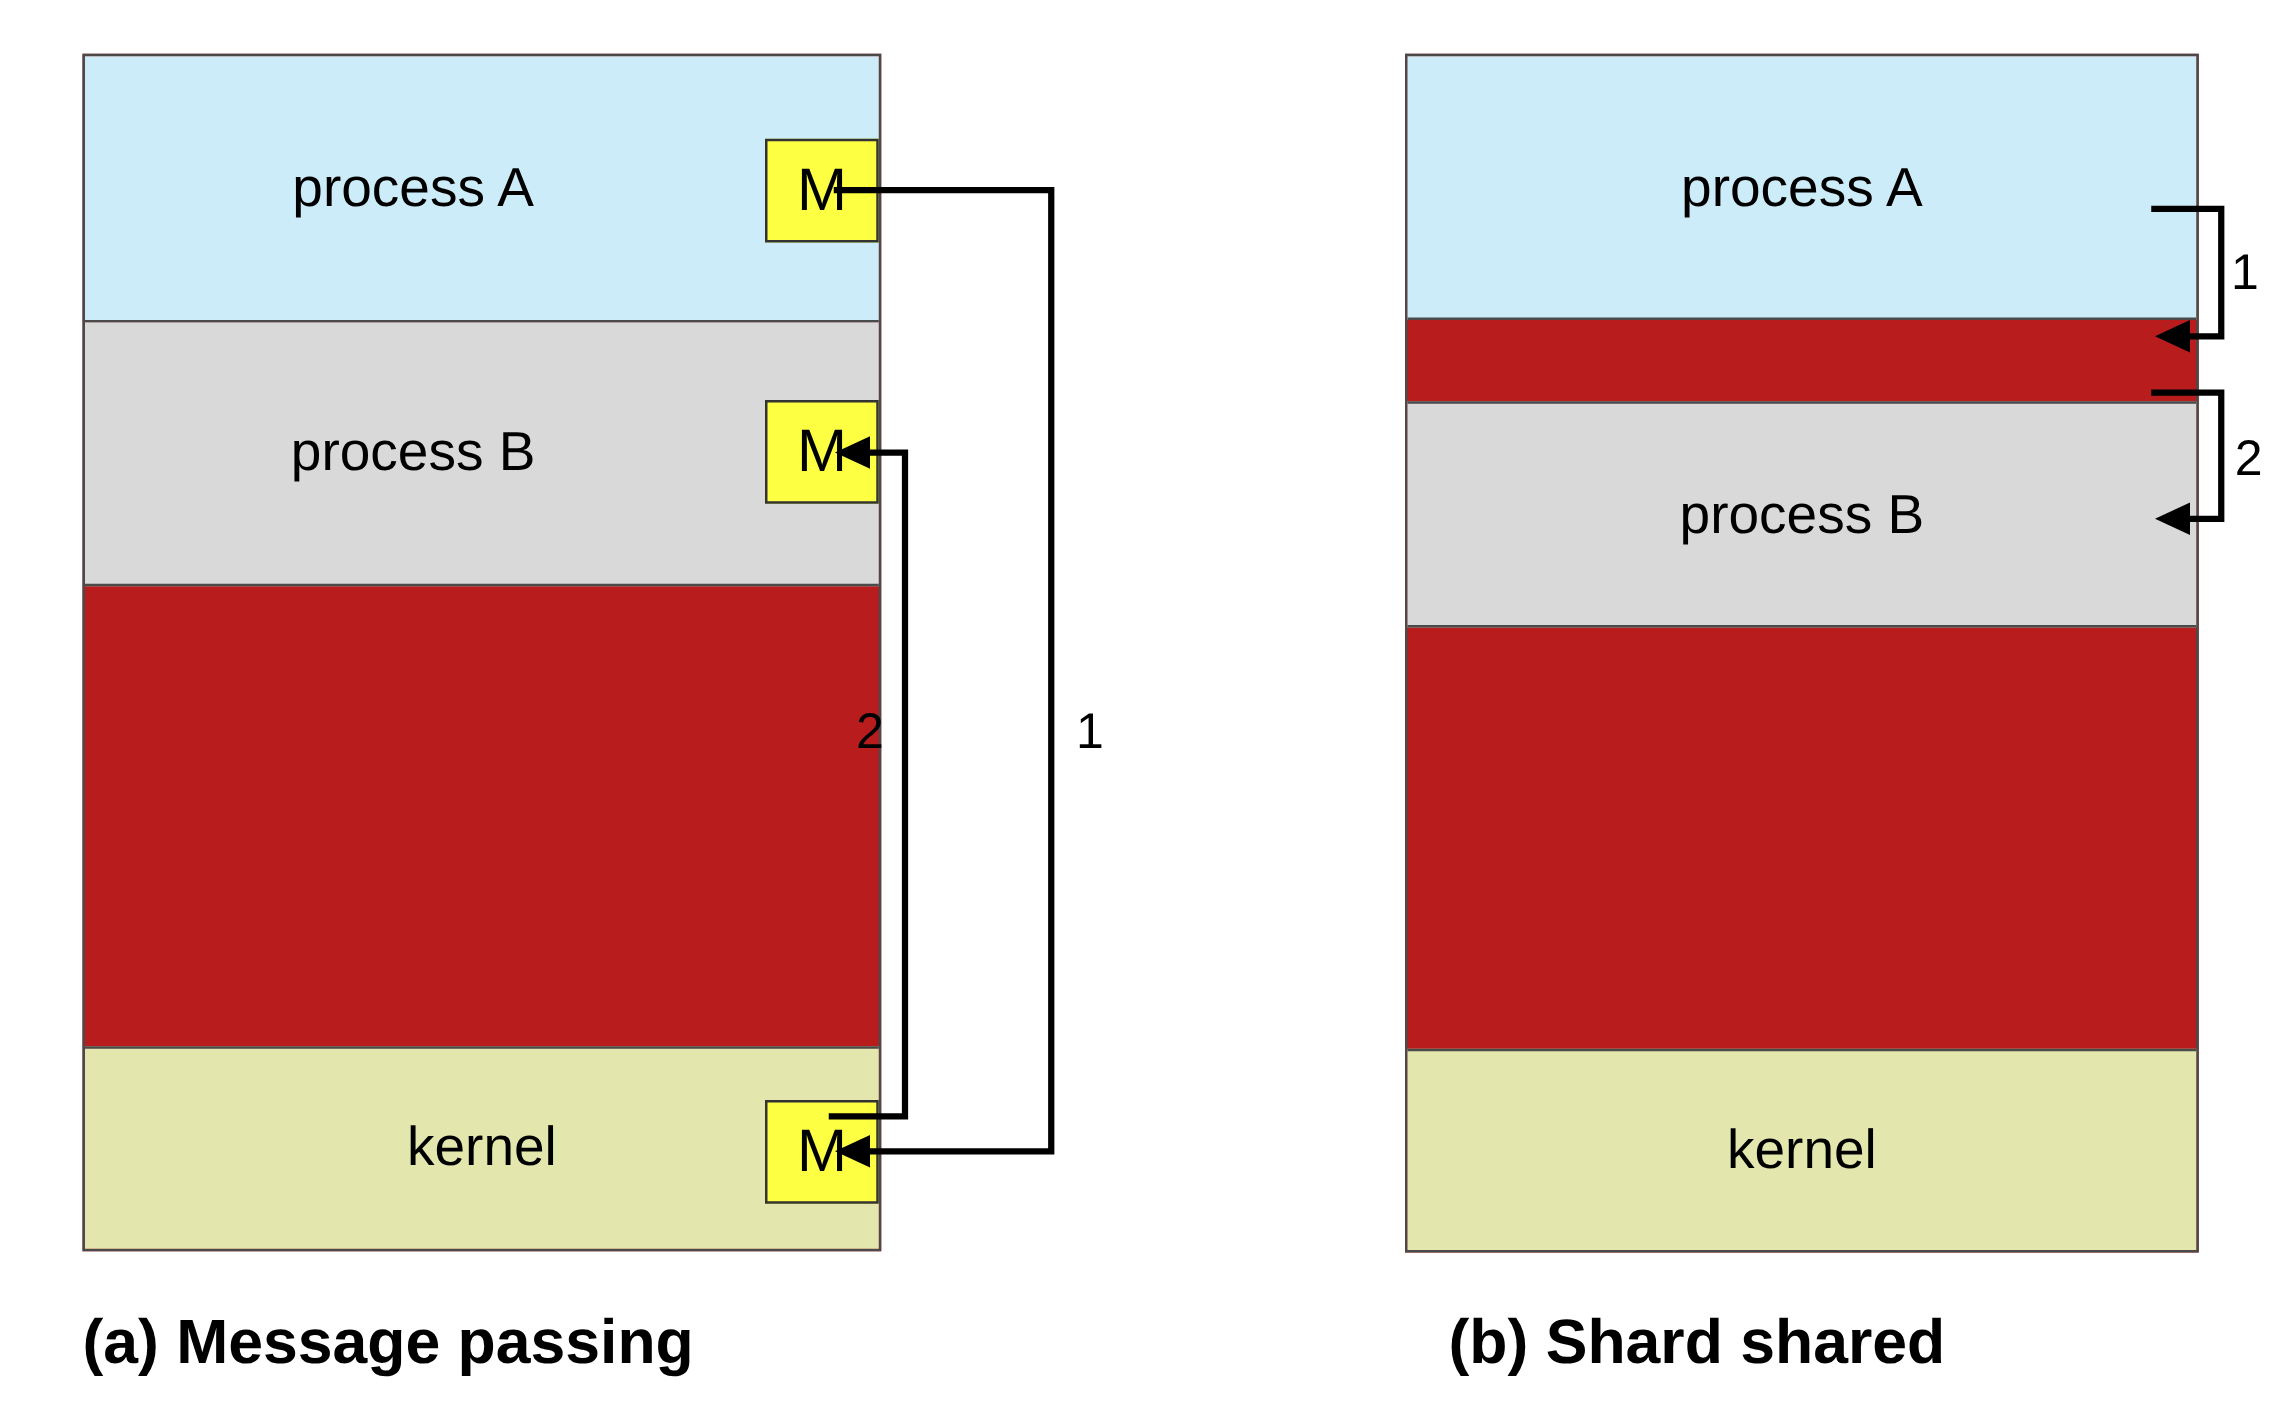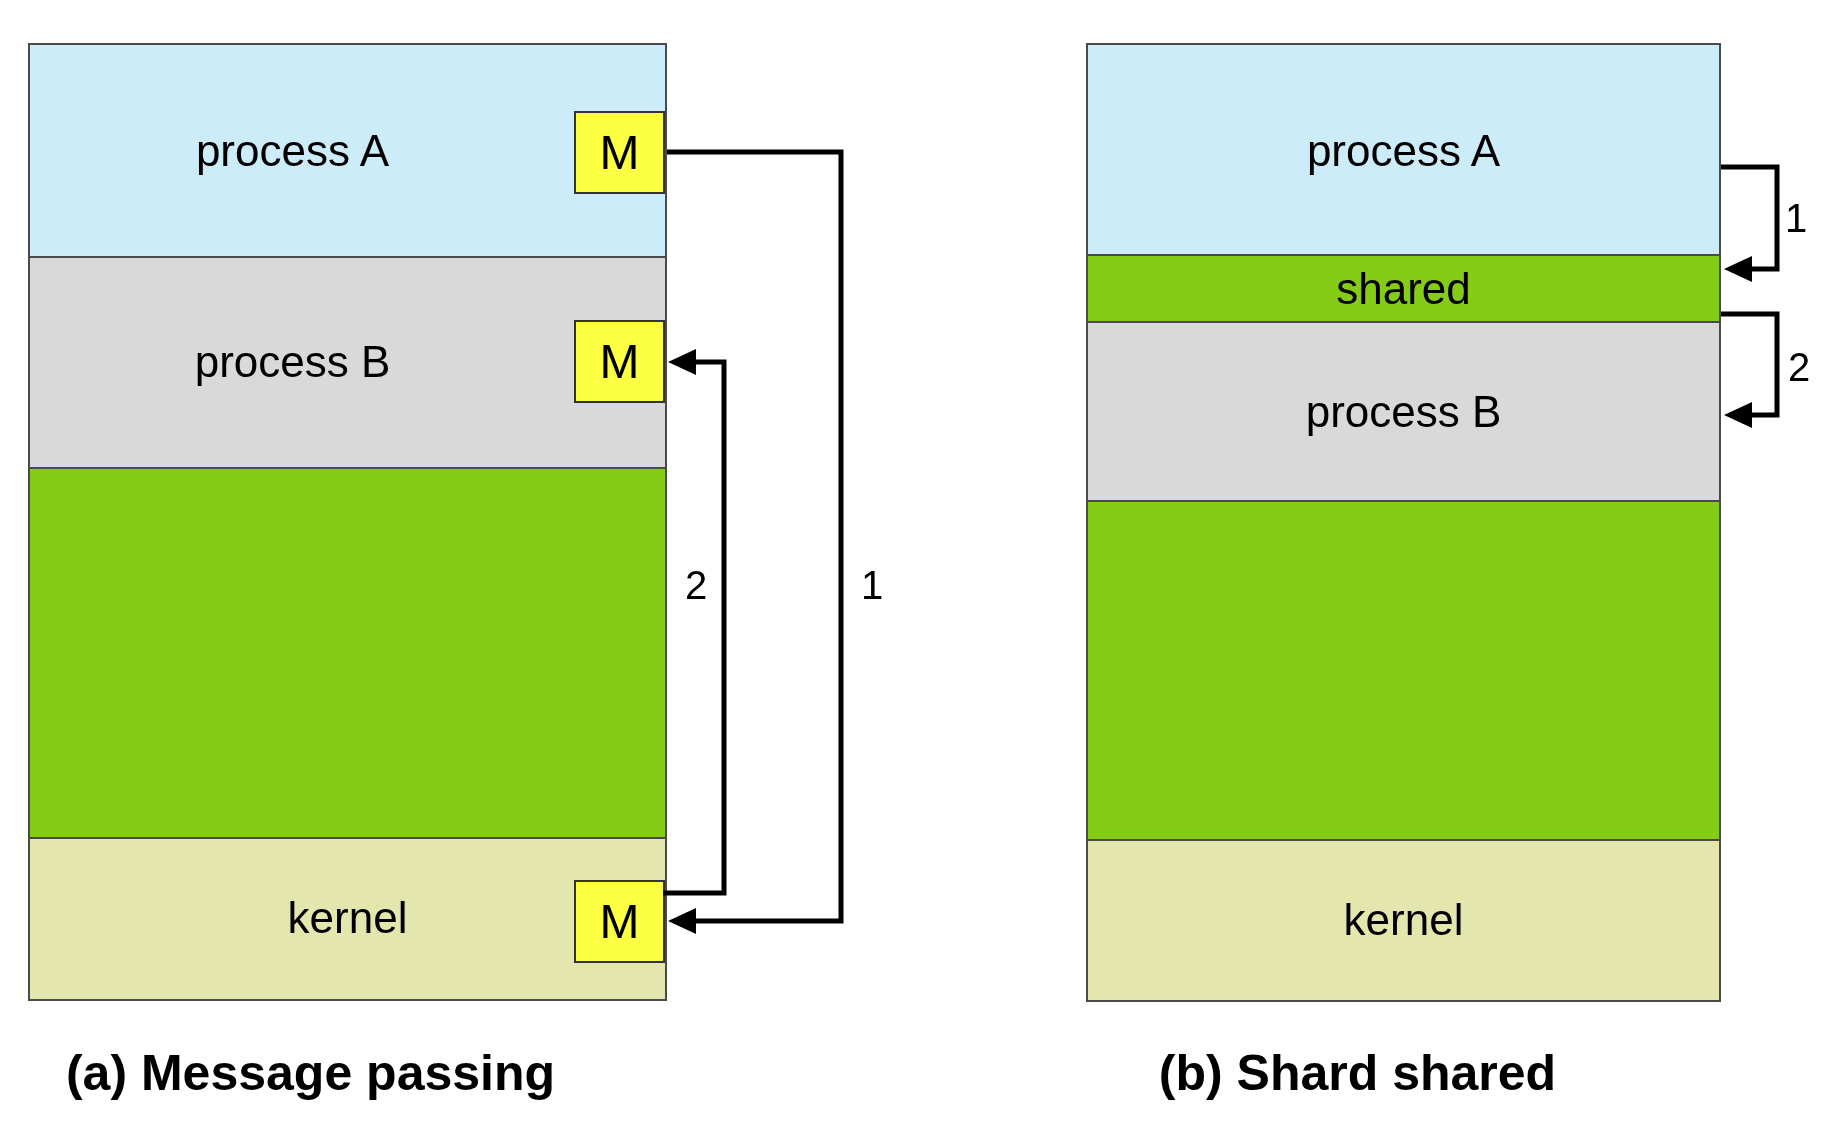--- a/index.html
+++ b/index.html
@@ -8,21 +8,22 @@
     width:1832px;height:1138px;
     background:var(--canvas_bg,#fff);
     font-family:"Liberation Sans",sans-serif;
     color:var(--text,#000);
     overflow:hidden;
   }
   .rect{
     position:absolute;
     border:2px solid var(--band_border,#4a4a4a);
     box-sizing:border-box;
-    background:#84cc16;
+    background:#b91c1c;
+    margin-left:38px;
   }
   #rect-a{left:28px;top:43px;width:639px;height:958px;}
   #rect-b{left:1086px;top:43px;width:635px;height:959px;}
   .band{position:absolute;left:0;right:0;box-sizing:border-box;}
   .band-label{
     position:absolute;left:0;right:0;
     display:flex;align-items:center;justify-content:center;
     font-size:44px;font-weight:500;letter-spacing:0px;
     pointer-events:none;
   }
@@ -95,21 +96,20 @@
     <div class="msg-box" id="msg-b">M</div>
     <div class="msg-box" id="msg-k">M</div>
   </div>
 
   <div class="rect" id="rect-b">
     <div class="band" id="b-band-blue"></div>
     <div class="band" id="b-band-gray"></div>
     <div class="band" id="b-band-kernel"></div>
 
     <div class="band-label" id="b-label-process-a">process A</div>
-    <div class="band-label" id="b-label-shared">shared</div>
     <div class="band-label" id="b-label-process-b">process B</div>
     <div class="band-label" id="b-label-kernel">kernel</div>
   </div>
 
   <svg id="arrow-layer" viewBox="0 0 1832 1138" xmlns="http://www.w3.org/2000/svg">
 
     <polyline class="arrow-line" points="667,152 841,152 841,921 694,921"></polyline>
     <polygon class="arrow-head" points="668,921 696,908 696,934"></polygon>
 
     <polyline class="arrow-line" points="663,893 724,893 724,362 694,362"></polyline>

